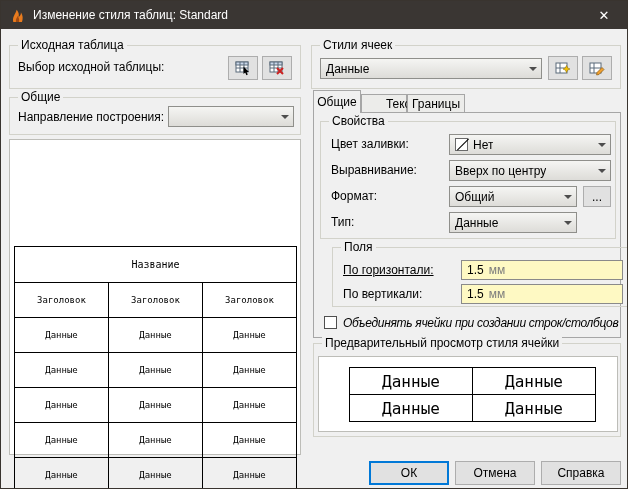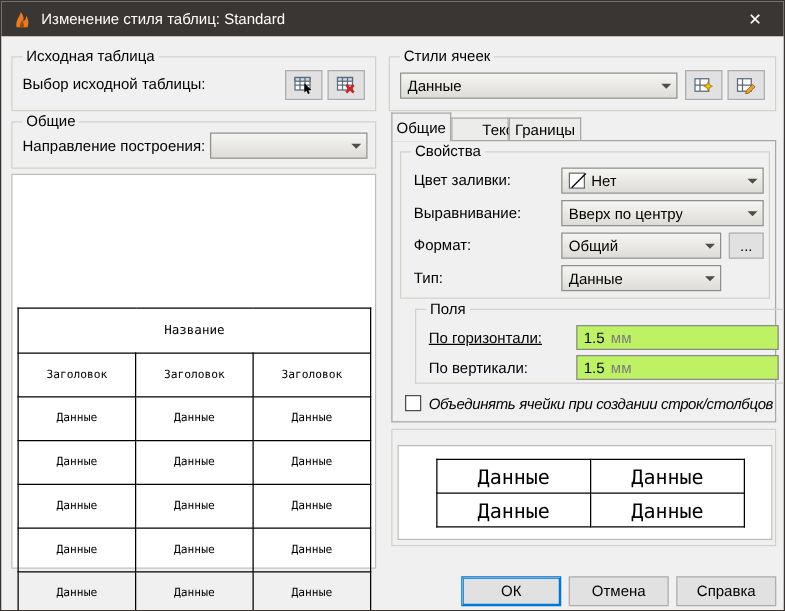--- a/index.html
+++ b/index.html
@@ -54,21 +54,21 @@
 
   
   .tab { position:absolute; border:1px solid #a6a6a6; border-bottom:none;
          background:#ececea; font-size:12px; display:flex; align-items:center;
          justify-content:center; }
   .tab.active { background:#f0f0f0; z-index:3; }
   .tab-panel { position:absolute; left:312px; top:111px; width:308px; height:226px;
                border:1px solid #a6a6a6; background:#f0f0f0; }
 
   
-  .txt-input { position:absolute; height:20px; background:#bef264; border:1px solid #8a8a8a;
+  .txt-input { position:absolute; height:20px; background:#fef9c3; border:1px solid #8a8a8a;
                display:flex; align-items:center; padding:0 5px; font-size:12px; }
   .unit { color:#7c7c7c; margin-left:5px; }
 
   .checkbox { position:absolute; width:13px; height:13px; background:#fff;
               border:1px solid #4f4f4f; }
   .chk-label { position:absolute; font-size:12px; letter-spacing:-0.3px; white-space:nowrap;font-style:italic; }
 
   
   .white-area { position:absolute; background:#ffffff; border:1px solid #bdbdb8; }
 
@@ -268,20 +268,21 @@
         <span>1.5</span>
         <span class="unit">мм</span>
       </div>
     </div>
 
     <div class="checkbox" style="left:10px; top:203px;"></div>
     <span class="chk-label" style="left:29px; top:203px;">Объединять ячейки при создании строк/столбцов</span>
   </div>
 
   <div class="grp" style="left:312px; top:342px; width:308px; height:94px;">
+    <span class="grp-label">Предварительный просмотр стиля ячейки</span>
     <div class="white-area" style="left:4px; top:12px; width:300px; height:76px;">
       <table class="cell-ptable" style="left:30px; top:10px;">
         <tbody>
             <tr>
           <td>Данные</td>
           <td>Данные</td>
         </tr>
         <tr>
           <td>Данные</td>
           <td>Данные</td>

